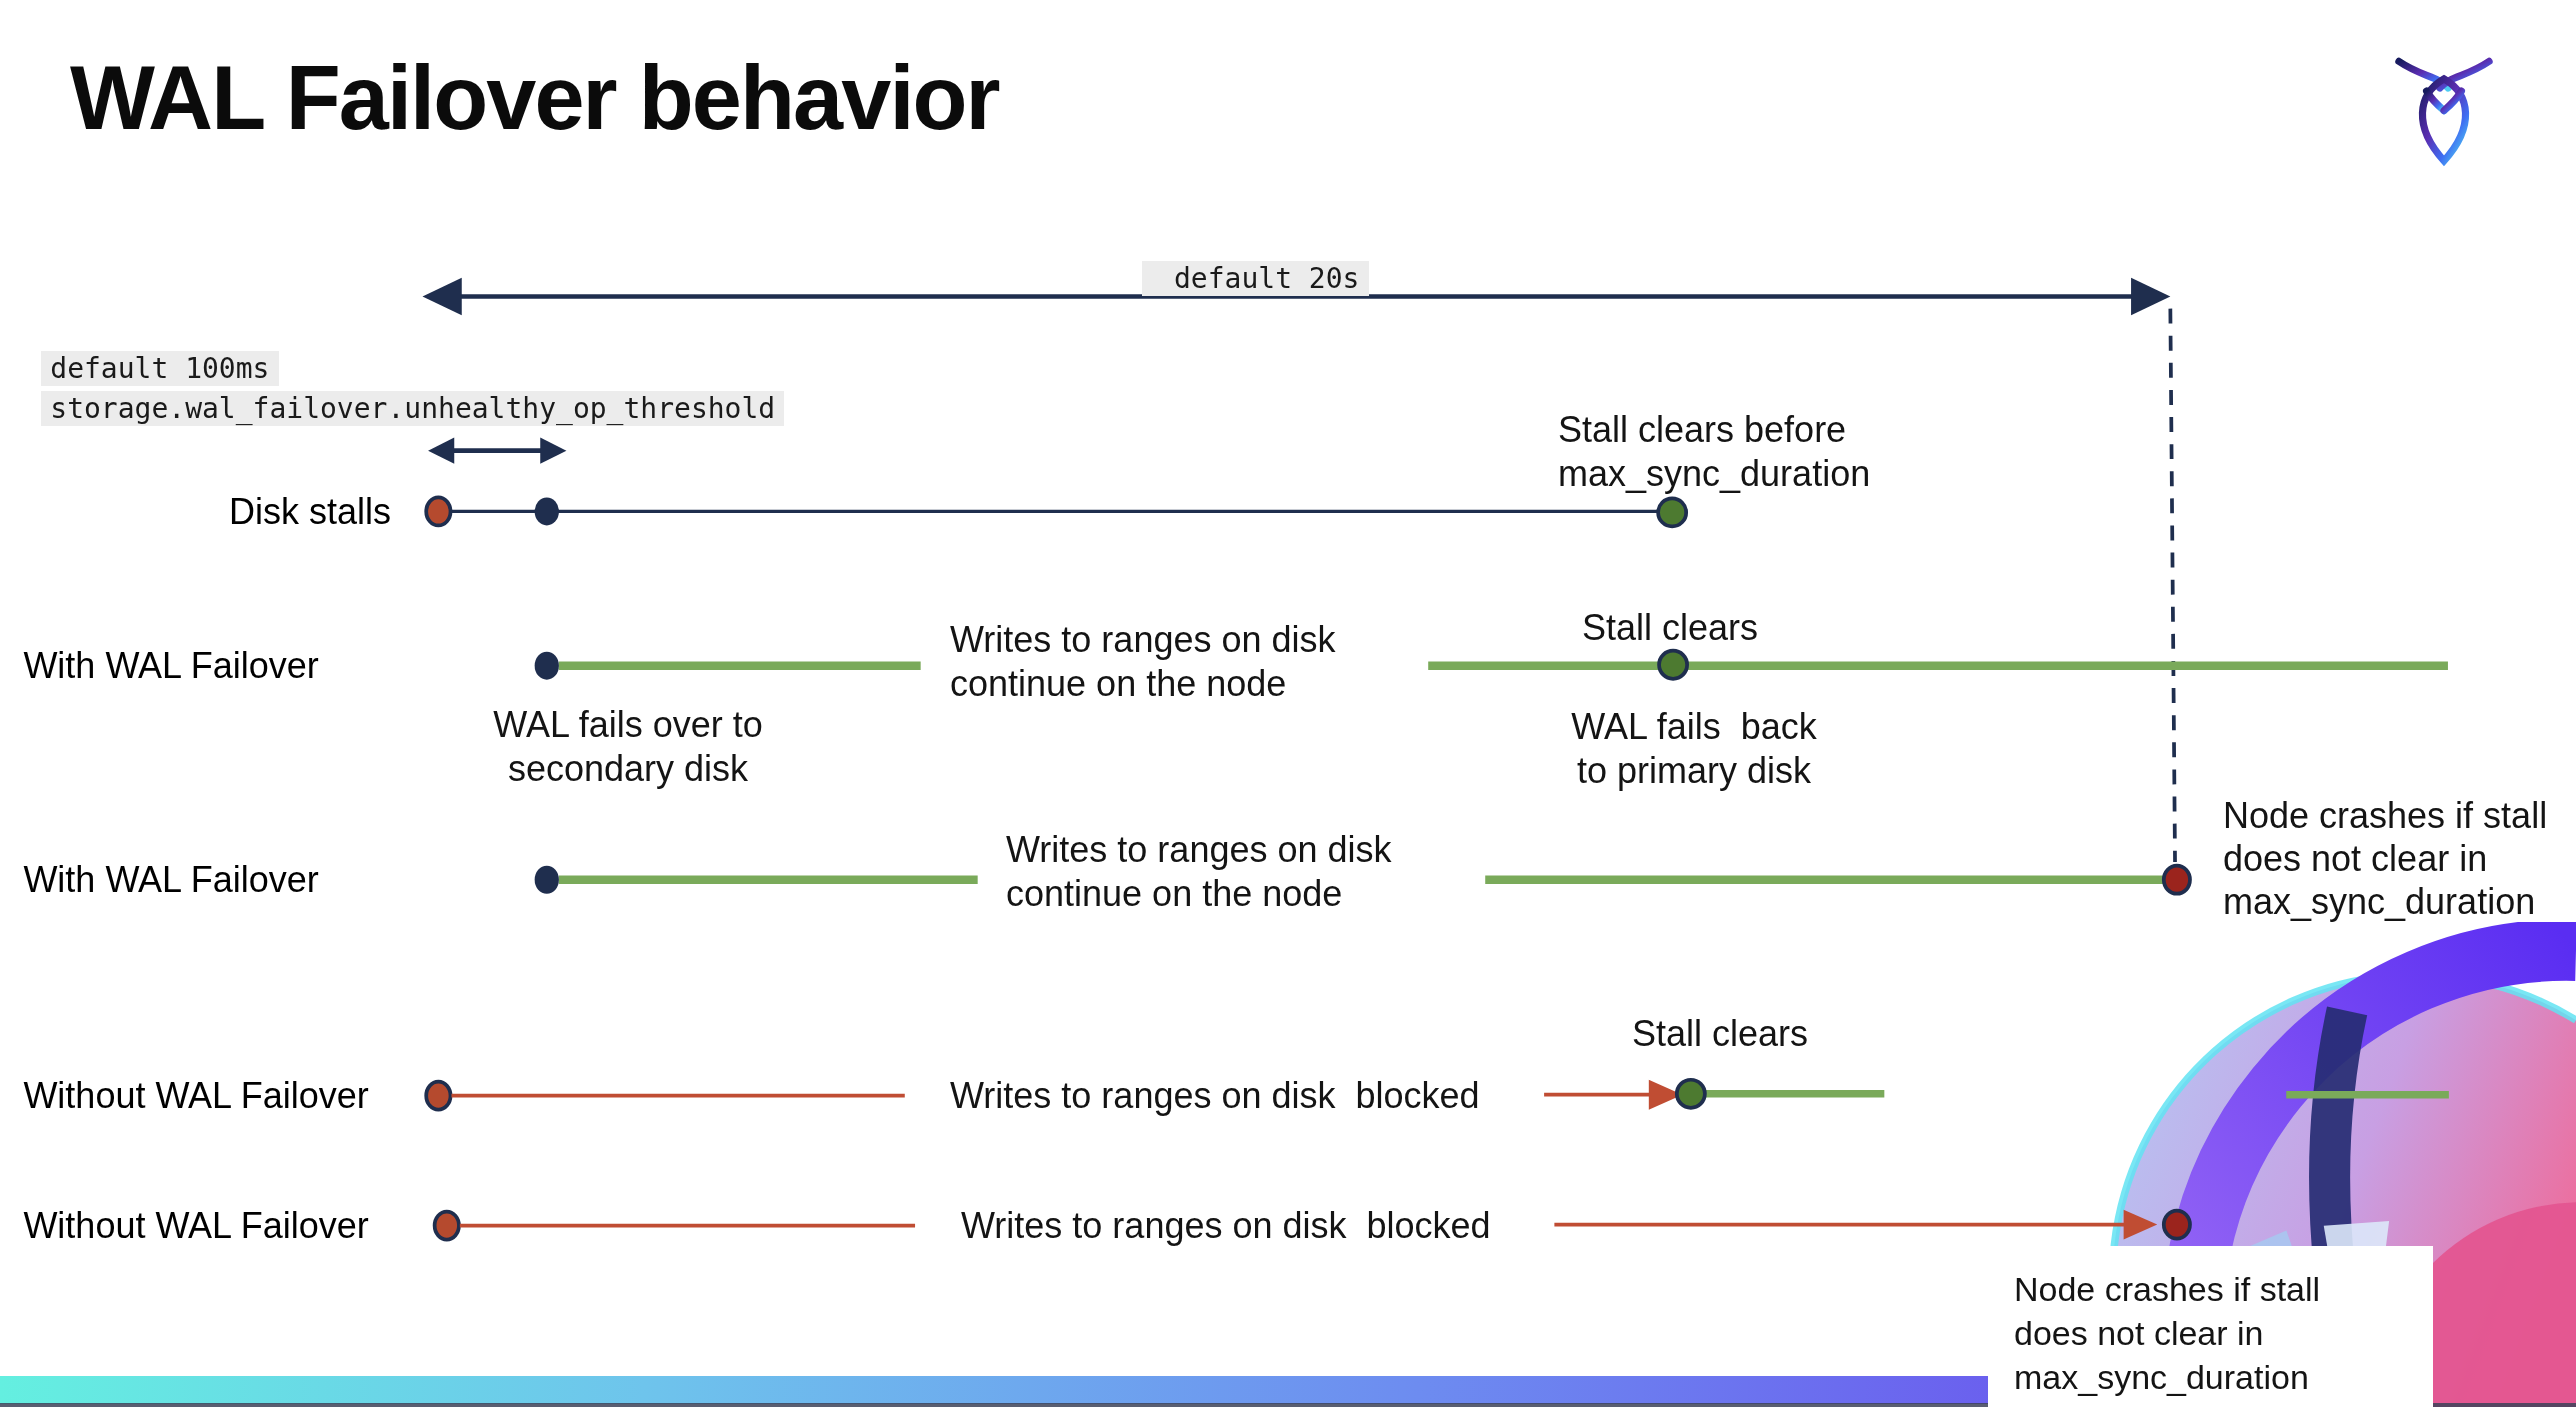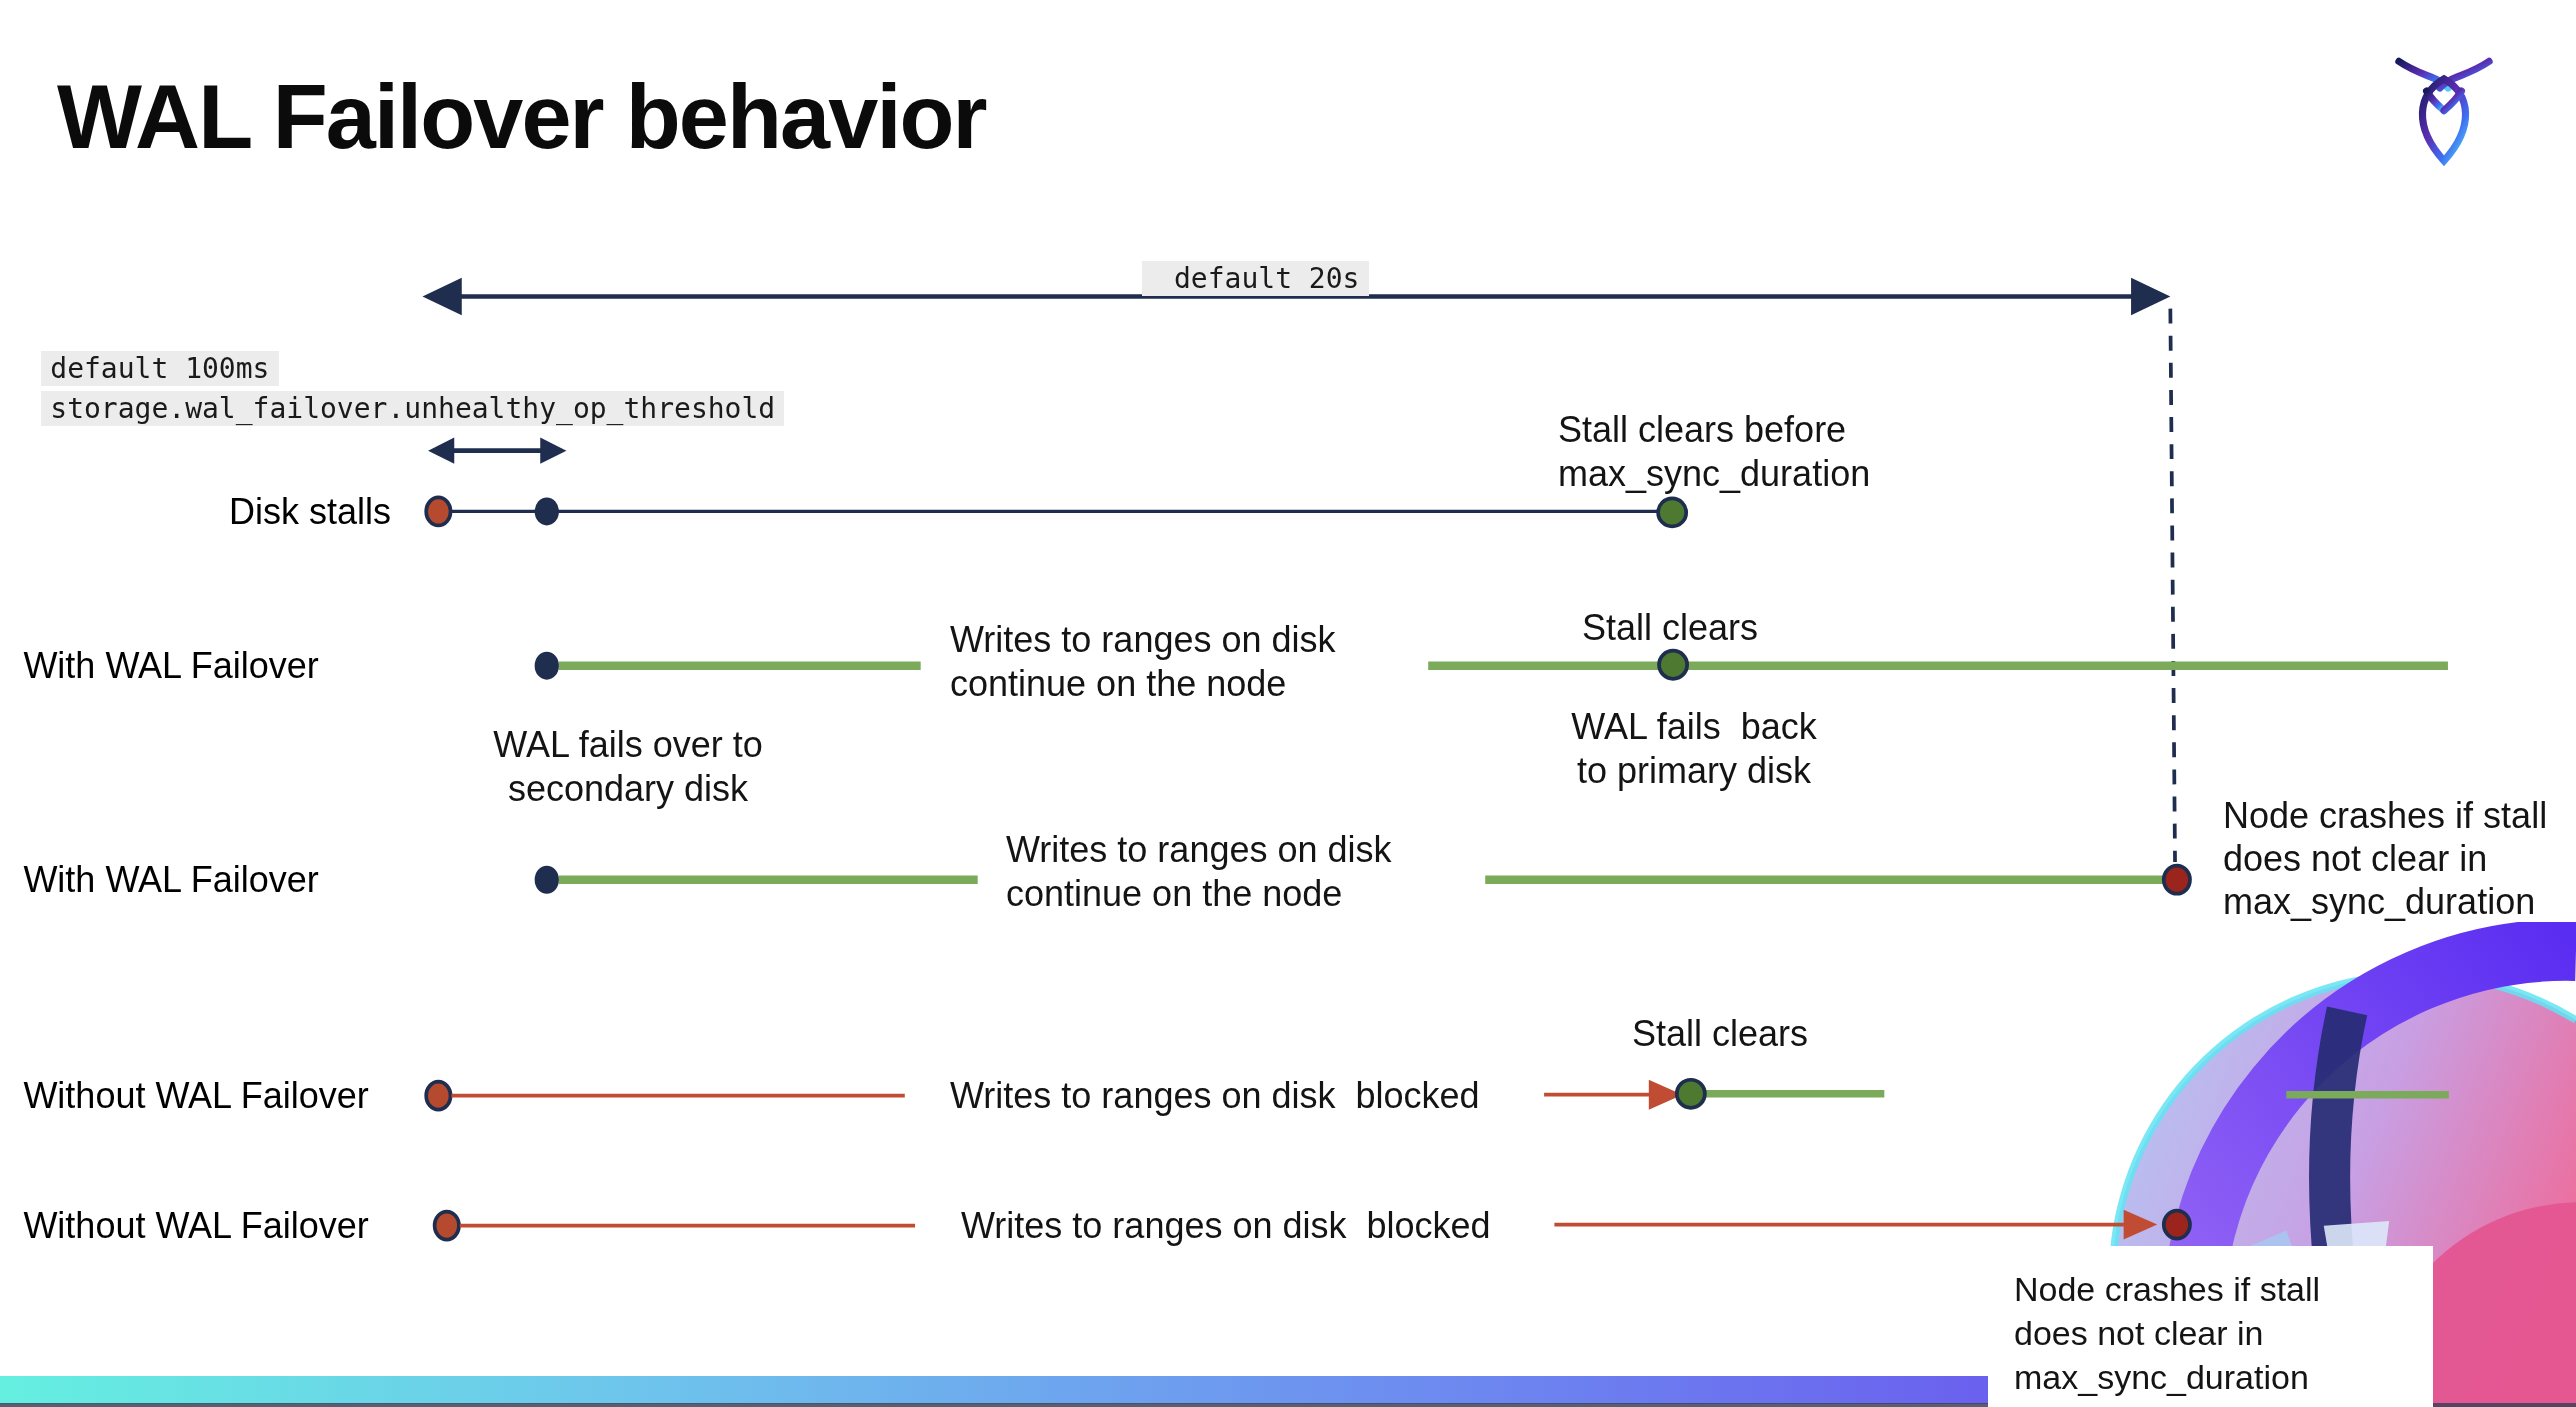--- a/index.html
+++ b/index.html
@@ -106,36 +106,36 @@
 
     <ellipse cx="478" cy="1311" rx="13" ry="15" fill="#b54a2e" stroke="#1f2e4e" stroke-width="4"></ellipse>
     <line x1="492" y1="1311" x2="979" y2="1311" stroke="#c04d33" stroke-width="4"></line>
     <line x1="1663" y1="1310" x2="2276" y2="1310" stroke="#c04d33" stroke-width="4"></line>
     <polygon points="2308,1310 2272,1294 2272,1326" fill="#c04d33"></polygon>
     <ellipse cx="2329" cy="1310" rx="14" ry="15" fill="#9b241d" stroke="#1f2e4e" stroke-width="4"></ellipse>
   </svg>
 
   <div class="abs textlayer" style="left:0;top:0;width:2576px;height:1408px;">
 
-    <div id="title" class="abs" style="left:57px;top:49px;margin-top:19px;">WAL Failover behavior</div>
+    <div id="title" class="abs" style="left:70px;top:49px;">WAL Failover behavior</div>
 
     <div class="abs mono" style="left:1142px;top:261px;padding-left:32px;">default 20s</div>
 
     <div class="abs mono" style="left:41px;top:351px;">default 100ms</div>
     <div class="abs mono" style="left:41px;top:391px;">storage.wal_failover.unhealthy_op_threshold</div>
 
     <div class="abs rowlabel" style="left:229px;top:494px;">Disk stalls</div>
     <div class="abs note" style="left:1538px;top:408px;margin-left:20px;">Stall clears before
 max_sync_duration</div>
 
     <div class="abs rowlabel" style="left:23.4px;top:648px;">With WAL Failover</div>
     <div class="abs note" style="left:950px;top:618px;">Writes to ranges on disk
 continue on the node</div>
     <div class="abs note" style="left:1582px;top:606px;">Stall clears</div>
-    <div class="abs note center" style="left:628px;top:703px;margin-top:20px;">WAL fails over to
+    <div class="abs note center" style="left:628px;top:703px;">WAL fails over to
 secondary disk</div>
     <div class="abs note center" style="left:1694px;top:705px;">WAL fails  back
 to primary disk</div>
 
     <div class="abs rowlabel" style="left:23.4px;top:862px;">With WAL Failover</div>
     <div class="abs note" style="left:1006px;top:828px;">Writes to ranges on disk
 continue on the node</div>
     <div class="abs note" style="left:2223px;top:794px;line-height:1.2;">Node crashes if stall
 does not clear in
 max_sync_duration</div>

